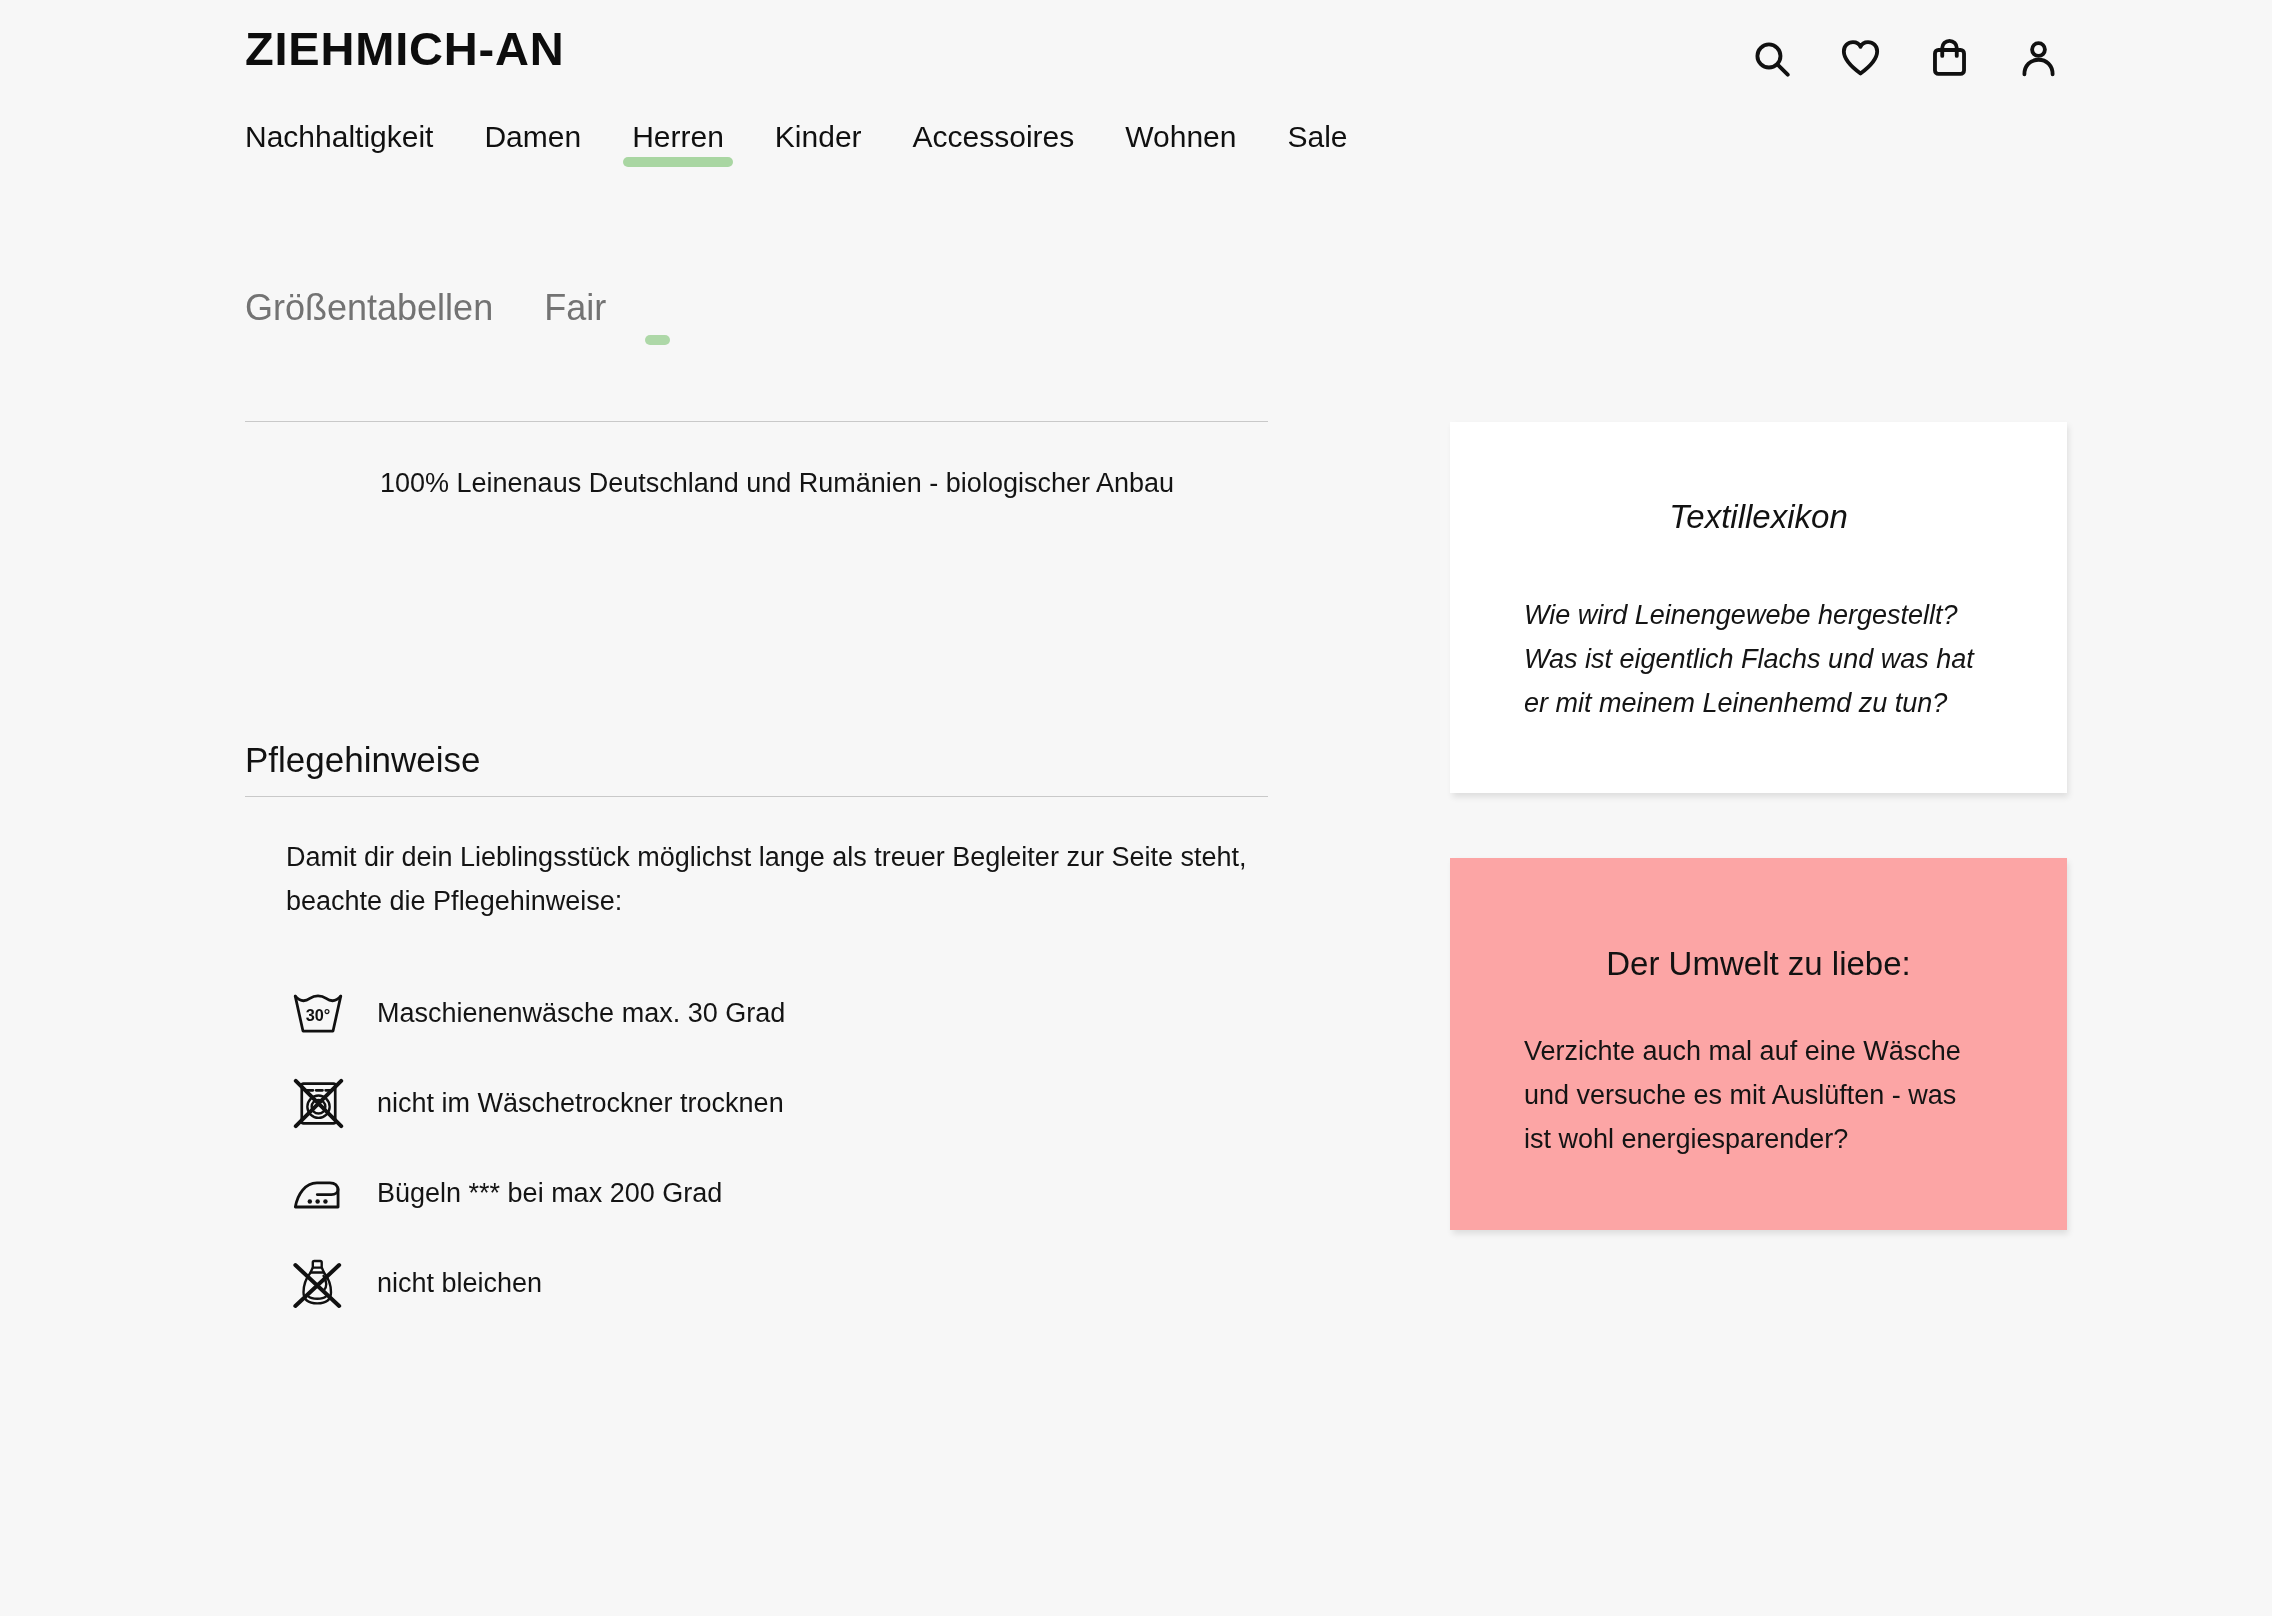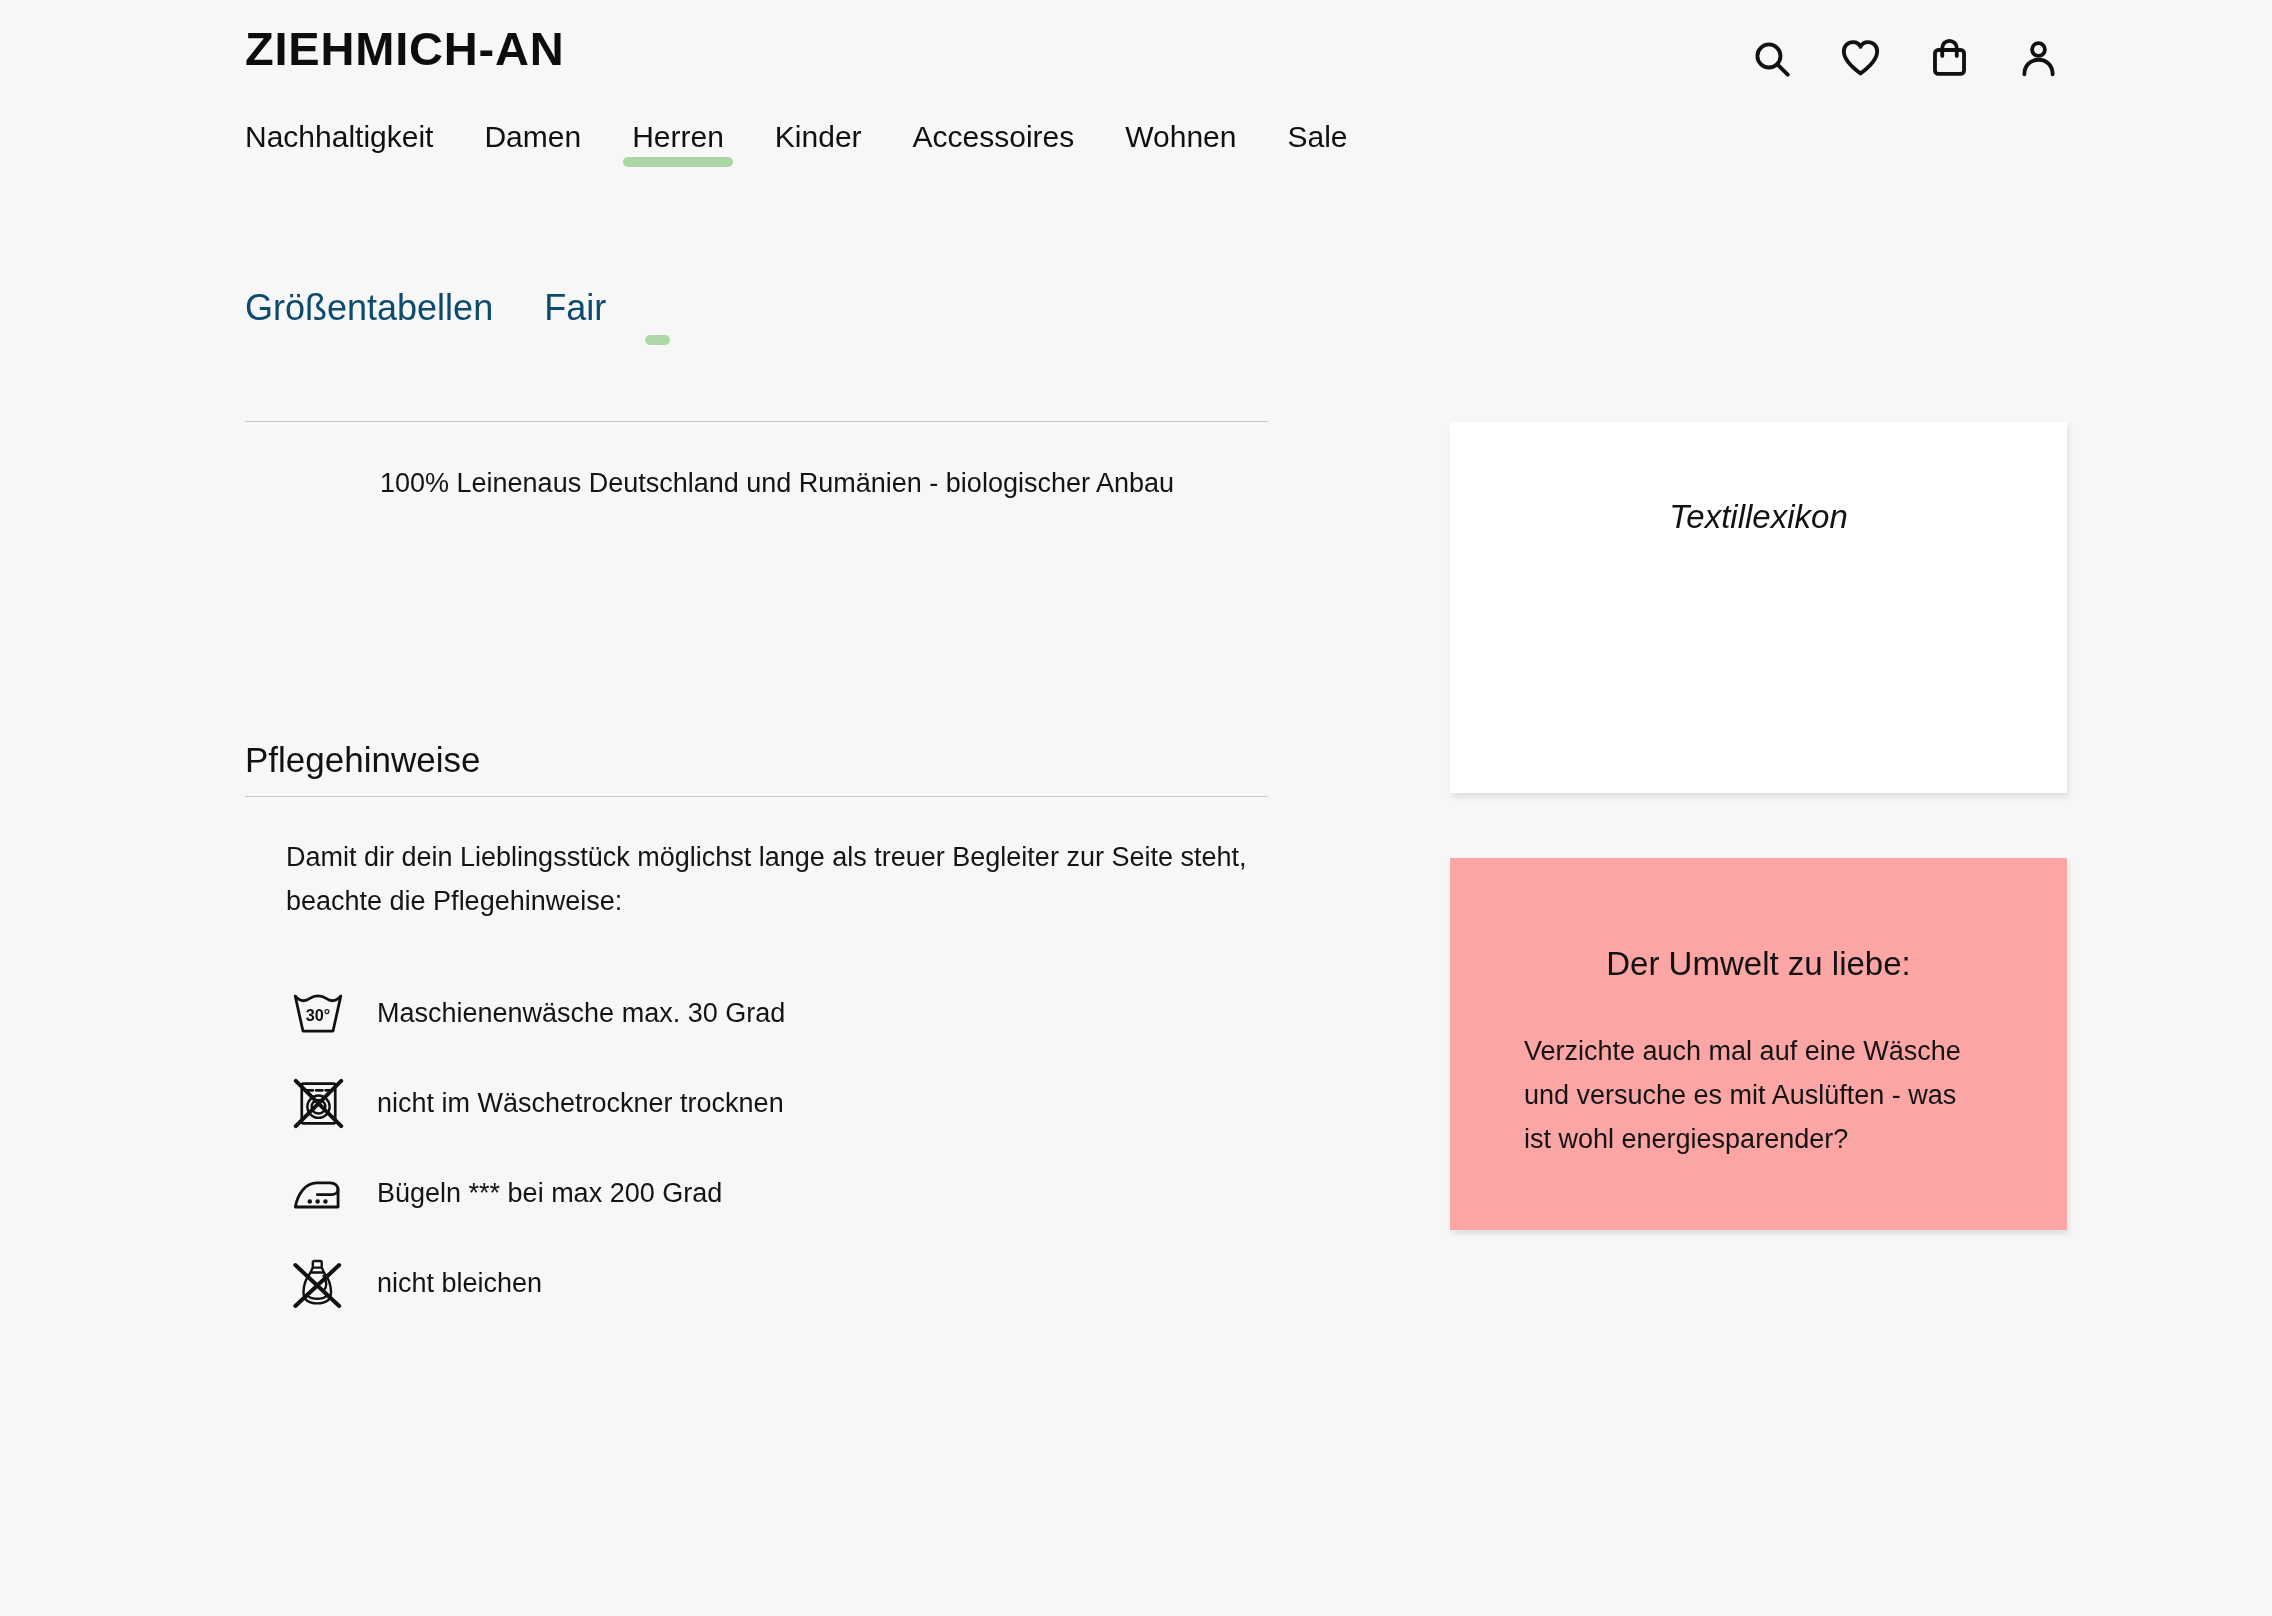--- a/index.html
+++ b/index.html
@@ -35,21 +35,21 @@
     display: none; position: absolute; left: -9.5px; right: -9.5px; bottom: 0;
     height: 10.3px; border-radius: 5.5px; background: #a9d6a2;
   }
   .nav-item.active .underbar { display: block; }
 
   
   .tabs {
     position: absolute; left: 245px; top: 287px;
     display: flex; gap: 51px; font-size: 36px;
   }
-  .tab { position: relative; color: #0c4a6e; padding-bottom: 16px; cursor: pointer; }
+  .tab { position: relative; color: #737373; padding-bottom: 16px; cursor: pointer; }
   .tab.active { color: #141414; }
   .tab .underbar {
     display: none; position: absolute; left: -12.6px; right: -12.6px; bottom: 0;
     height: 10.3px; border-radius: 5.5px; background: #aed8a8;
   }
   .tab.active .underbar { display: block; }
 
   
   .section { position: absolute; left: 245px; width: 1023px; }
   .section-materials { top: 421px; }
@@ -199,20 +199,23 @@
           </svg>
         </span>
         <span class="care-label">nicht bleichen</span>
       </li>
     </ul>
   </section>
 
   <aside class="aside">
     <div class="card card-white">
       <h3>Textillexikon</h3>
+      <p>Wie wird Leinengewebe hergestellt?
+Was ist eigentlich Flachs und was hat
+er mit meinem Leinenhemd zu tun?</p>
     </div>
     <div class="card card-green">
       <h3>Der Umwelt zu liebe:</h3>
       <p>Verzichte auch mal auf eine Wäsche
 und versuche es mit Auslüften - was
 ist wohl energiesparender?</p>
     </div>
   </aside>
 
 </div>

